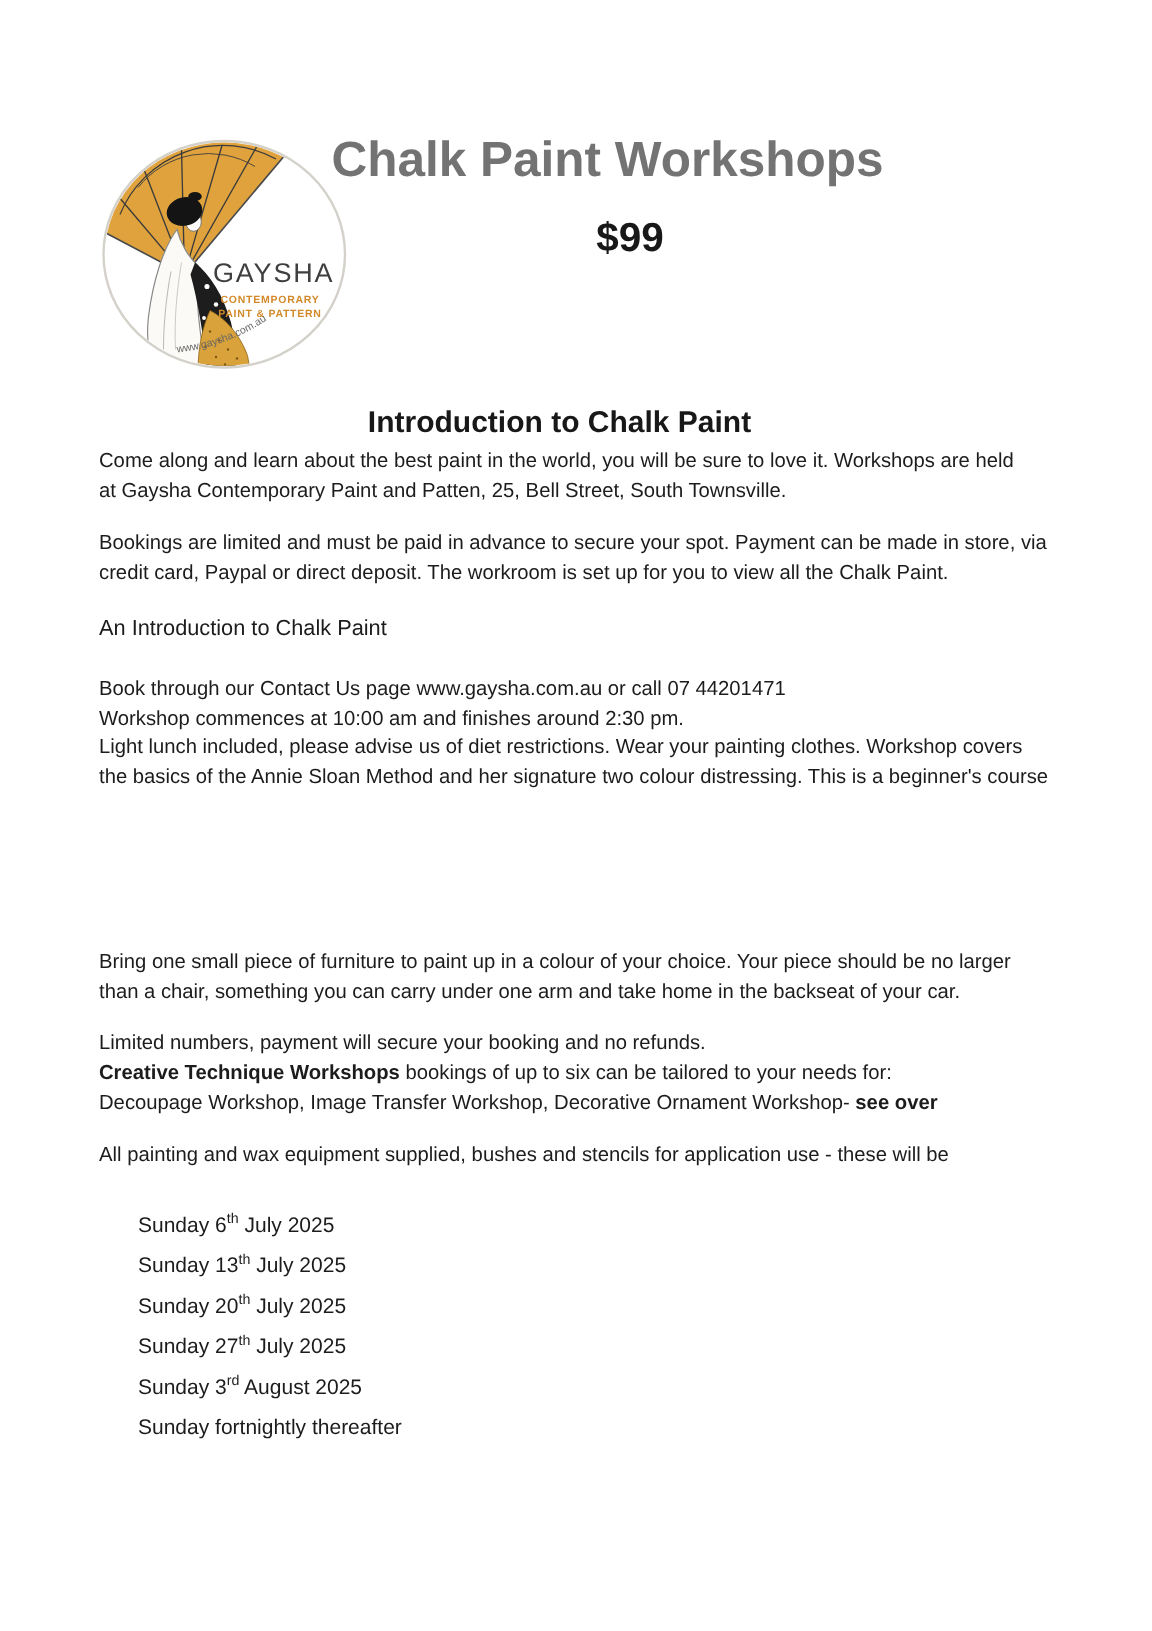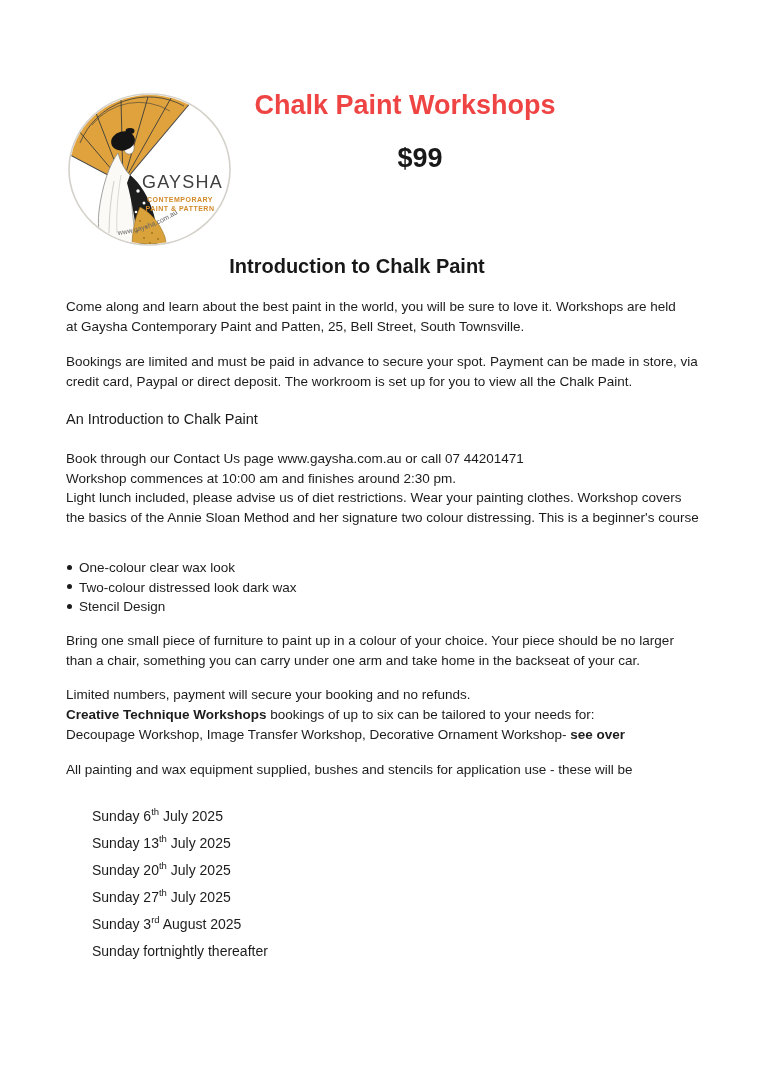--- a/index.html
+++ b/index.html
@@ -4,29 +4,29 @@
 <style>
   html,body{margin:0;padding:0;background:#ffffff;}
   .page{
     position:relative;width:768px;height:1087px;background:#ffffff;
     font-family:"Liberation Sans",sans-serif;color:#1c1c1c;overflow:hidden;
   }
   .logo{position:absolute;left:66px;top:91px;width:167px;height:157px;}
   svg text{font-family:"Liberation Sans",sans-serif;}
   .title{
     position:absolute;top:92px;left:405px;transform:translateX(-50%);
-    margin:0;font-size:27px;font-weight:700;line-height:27px;white-space:nowrap;color:#ef4444;
+    margin:0;font-size:33px;font-weight:700;line-height:27px;white-space:nowrap;color:#737373;
   }
   .price{
     position:absolute;top:145px;left:420px;transform:translateX(-50%);
     font-size:27px;font-weight:700;line-height:27px;white-space:nowrap;color:#181818;
   }
   .intro-heading{
     position:absolute;top:254px;left:357px;transform:translateX(-50%);
-    margin:0;font-size:20px;font-weight:700;line-height:24px;white-space:nowrap;color:#181818;
+    margin:16px;font-size:20px;font-weight:700;line-height:24px;white-space:nowrap;color:#181818;
   }
   .block{position:absolute;left:66px;font-size:13.5px;line-height:20px;white-space:nowrap;}
   .tline{white-space:nowrap;}
   .h2{font-weight:400;font-size:14.5px;}
   .bullets{position:absolute;left:66px;top:558px;font-size:13.5px;line-height:19.5px;}
   .dot{
     display:inline-block;width:5px;height:5px;border-radius:50%;
     background:#1c1c1c;margin:0 7px 2px 1px;vertical-align:middle;
   }
   .dates{position:absolute;left:92px;top:803px;font-size:14px;}
@@ -111,25 +111,20 @@
   <div class="block h2" style="top:409px">An Introduction to Chalk Paint</div>
 
   <div class="block" style="top:449px">Book through our Contact Us page www.gaysha.com.au or call 07 44201471</div>
   <div class="block" style="top:469px">Workshop commences at 10:00 am and finishes around 2:30 pm.</div>
 
   <div class="block" style="top:488px">
     <div class="tline">Light lunch included, please advise us of diet restrictions. Wear your painting clothes. Workshop covers</div>
     <div class="tline">the basics of the Annie Sloan Method and her signature two colour distressing. This is a beginner's course</div>
   </div>
 
-  <div class="bullets">
-    <div class="tline"><span class="dot"></span><span>One-colour clear wax look</span></div>
-    <div class="tline"><span class="dot"></span><span>Two-colour distressed look dark wax</span></div>
-    <div class="tline"><span class="dot"></span><span>Stencil Design</span></div>
-  </div>
 
   <div class="block" style="top:631px">
     <div class="tline">Bring one small piece of furniture to paint up in a colour of your choice. Your piece should be no larger</div>
     <div class="tline">than a chair, something you can carry under one arm and take home in the backseat of your car.</div>
   </div>
 
   <div class="block" style="top:685px">Limited numbers, payment will secure your booking and no refunds.</div>
 
   <div class="block" style="top:705px"><b>Creative Technique Workshops</b><span> bookings of up to six can be tailored to your needs for:</span></div>
 

